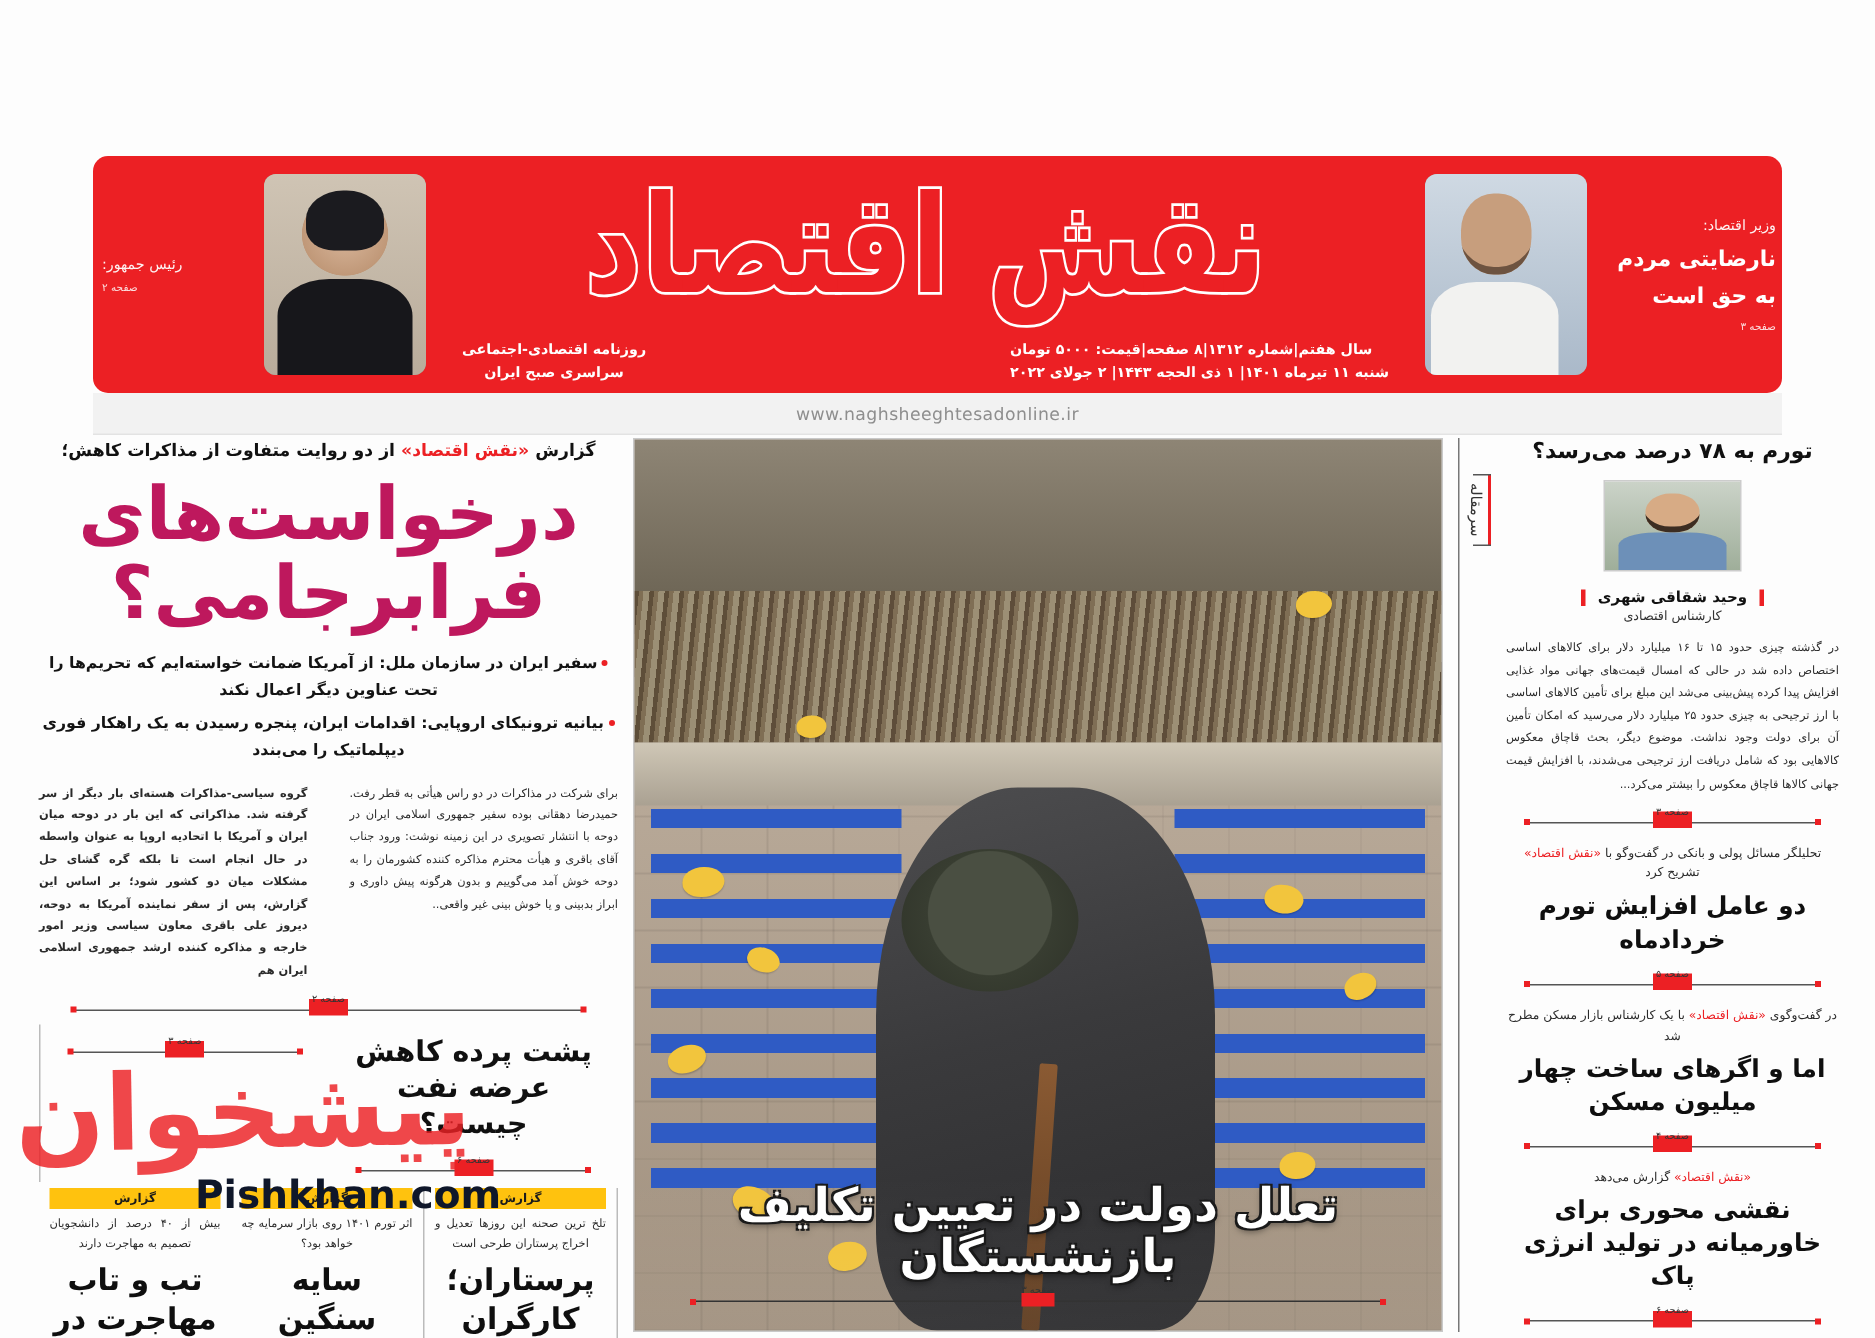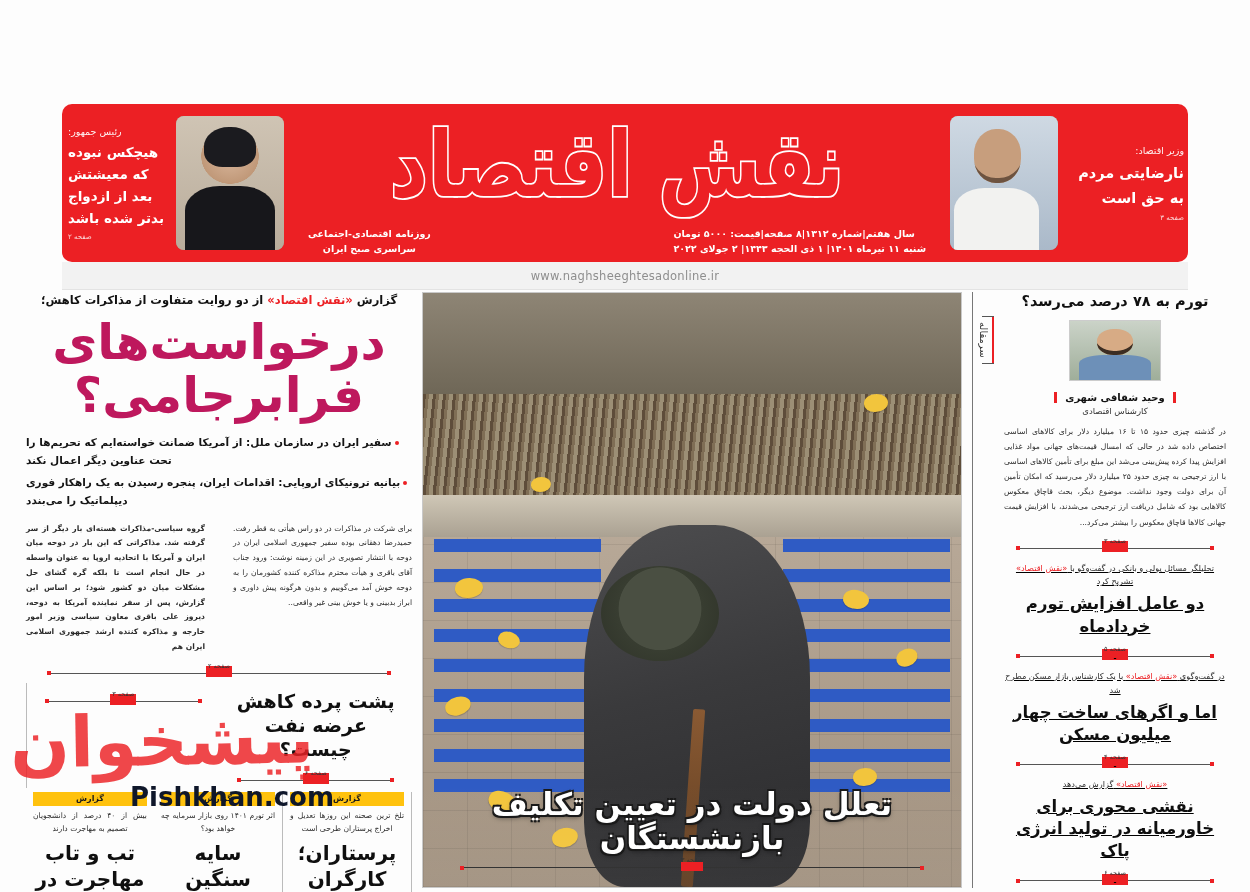--- a/index.html
+++ b/index.html
@@ -225,21 +225,21 @@
     font-weight: bold;
     line-height: 1.08;
     text-align: center;
     letter-spacing: -1px;
     color: #be185d;
     margin: 2px 0 10px;
   }
   .lead-bullets {
     font-size: 10.5px;
     line-height: 1.75;
-    text-align: left;
+    text-align: center;
     color: #141414;
     font-weight: bold;
     margin-bottom: 9px;
   }
   .lead-bullets .bl { margin-bottom: 3px; }
   .bdot {
     display: inline-block;
     width: 4px; height: 4px;
     background: #EC2024;
     border-radius: 50%;
@@ -559,21 +559,21 @@
     color: #333;
     margin-bottom: 8px;
     margin-top: 1px;
   }
   .edit-body {
     font-size: 7.6px;
     line-height: 1.98;
     text-align: justify;
     color: #2a2a2a;
   }
-  .ed-item { margin-top: 6px; text-align: center; text-decoration: underline; }
+  .ed-item { margin-top: 6px; text-align: center; }
   .ed-deck {
     font-size: 8.2px;
     line-height: 1.7;
     color: #2b2b2b;
     margin-bottom: 4px;
   }
   .ed-deck .red { color: #EC2024; }
   .ed-head {
     font-size: 16.5px;
     font-weight: bold;
@@ -615,21 +615,20 @@
 <div class="page">
 
   <div class="masthead">
 
     <div class="hdr-right">
       <div class="hdr-photo">
         <div class="ph-raisi"></div>
       </div>
       <div class="hdr-right-text">
         <div class="kicker-sm">رئیس جمهور:</div>
-        <div class="hdr-right-title">هیچکس نبوده که معیشتش بعد از ازدواج بدتر شده باشد</div>
         <div class="page-ref-white">صفحه ۲</div>
       </div>
     </div>
 
     <div class="hdr-center">
       <div class="logo-wrap">
         <div class="logo-text">نقش اقتصاد</div>
       </div>
       <div class="hdr-meta">
         <div class="col">

